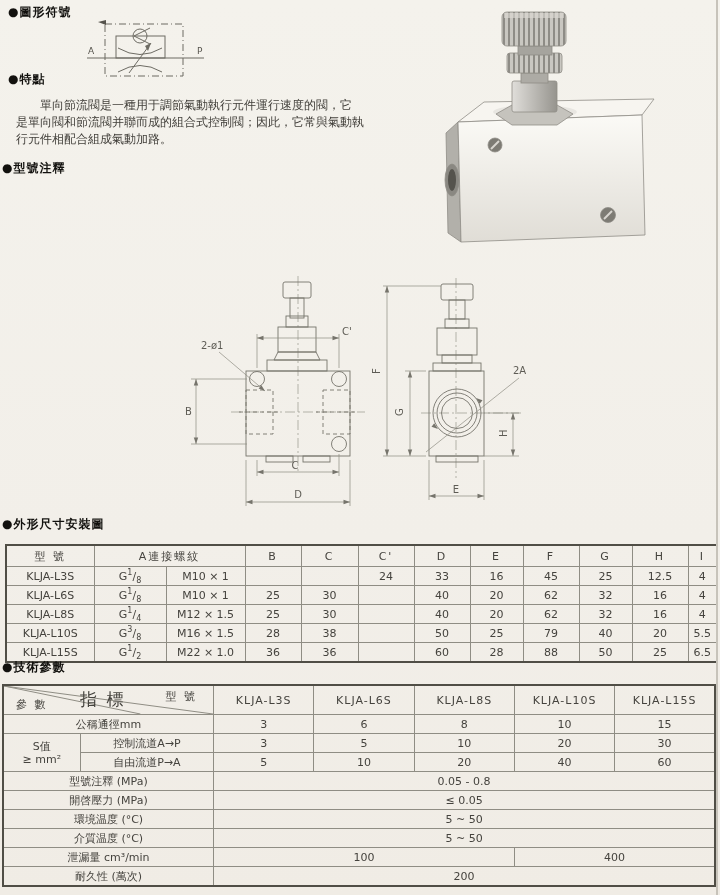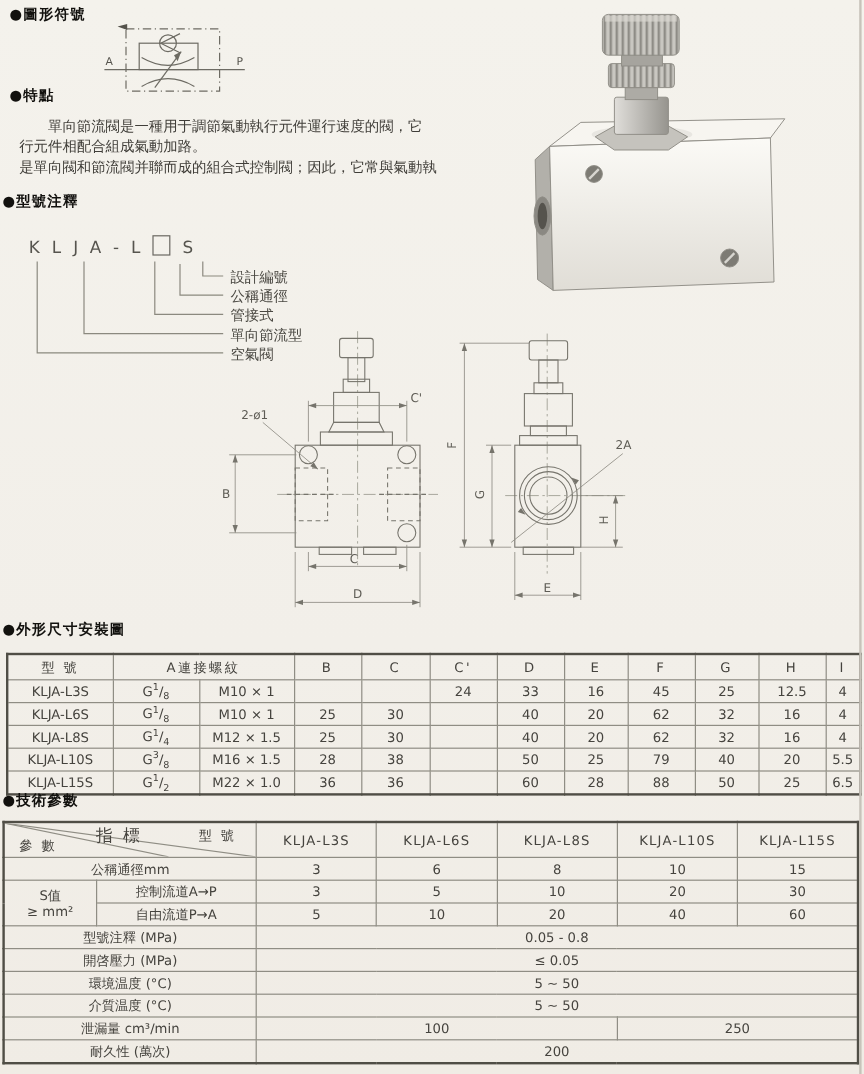--- a/index.html
+++ b/index.html
@@ -46,21 +46,21 @@
   .dims-table th{height:20px;letter-spacing:2px;}
   .dims-table sup,.dims-table sub{font-size:8px;}
   .params-table{position:absolute;left:2px;top:684px;width:714px;font-size:11px;color:#45433e;
     border:2px solid #504e46;}
   .params-table th,.params-table td{border:1px solid #8f8d84;height:18px;text-align:center;
     font-weight:400;padding:0;overflow:hidden;white-space:nowrap;}
   .params-table th{height:28px;letter-spacing:1px;}
   td.corner{position:relative;padding:0;}
   .corner-svg{position:absolute;left:0;top:0;width:100%;height:100%;}
   .corner-svg line{stroke:#8f8d84;stroke-width:1;}
-  .c-top{position:absolute;left:76px;top:2px;font-size:14px;letter-spacing:2px;}
+  .c-top{position:absolute;left:76px;top:2px;font-size:17px;letter-spacing:2px;}
   .c-right{position:absolute;right:16px;top:3px;font-size:11px;letter-spacing:2px;}
   .c-left{position:absolute;left:12px;bottom:2px;font-size:11px;letter-spacing:2px;}
   .s-cell div{line-height:13px;}
 </style>
 </head>
 <body>
 
 <div class="page">
 
   <div class="sec-title" style="left:8px;top:4px">●圖形符號</div>
@@ -76,40 +76,25 @@
     <path class="s" d="M33,52 Q55,39 77,52"></path>
     <line class="s" x1="44" y1="53" x2="66" y2="23"></line>
     <polygon points="66,23 60,26 63,31" fill="#6d6b63"></polygon>
     <text x="3" y="34">A</text>
     <text x="112" y="34">P</text>
   </svg>
 
   <div class="sec-title" style="left:8px;top:71px">●特點</div>
   <div class="features">
     <div class="ln1">單向節流閥是一種用于調節氣動執行元件運行速度的閥，它</div>
+    <div>是單向閥和節流閥并聯而成的組合式控制閥；因此，它常與氣動執</div>
     <div>行元件相配合組成氣動加路。</div>
-    <div>是單向閥和節流閥并聯而成的組合式控制閥；因此，它常與氣動執</div>
   </div>
 
   <div class="sec-title" style="left:2px;top:160px">●型號注釋</div>
-  <div class="model-diagram">
-    <svg class="model-lines" viewBox="0 0 370 124">
-      <path d="M13,24 V100 H168"></path>
-      <path d="M52,24 V84 H168"></path>
-      <path d="M111,24 V68 H168"></path>
-      <path d="M132,26 V52 H168"></path>
-      <path d="M151,24 V36 H168"></path>
-    </svg>
-    <div class="model-letters"><span>KLJA-L</span><span class="bore-box"></span><span class="code-suffix">S</span></div>
-    <div class="model-label" style="top:29px">設計編號</div>
-    <div class="model-label" style="top:45px">公稱通徑</div>
-    <div class="model-label" style="top:61px">管接式</div>
-    <div class="model-label" style="top:77px">單向節流型</div>
-    <div class="model-label" style="top:93px">空氣閥</div>
-  </div>
 
   <svg class="photo-svg" width="262" height="248" viewBox="0 0 262 248">
     <defs>
       <pattern id="knurl" width="5" height="6" patternUnits="userSpaceOnUse">
         <rect width="5" height="6" fill="#c9c7c1"></rect>
         <rect width="2" height="6" fill="#8e8c86"></rect>
       </pattern>
       <linearGradient id="gb" x1="0" y1="0" x2="0" y2="1">
         <stop offset="0" stop-color="#fbfaf6"></stop>
           <stop offset="1" stop-color="#e0ddd6"></stop>
@@ -424,21 +409,21 @@
           <td colspan="2">環境温度 (°C)</td>
           <td colspan="5">5 ~ 50</td>
         </tr>
         <tr>
           <td colspan="2">介質温度 (°C)</td>
           <td colspan="5">5 ~ 50</td>
         </tr>
         <tr>
           <td colspan="2">泄漏量 cm³/min</td>
           <td colspan="3">100</td>
-          <td colspan="2">250</td>
+          <td colspan="2">400</td>
         </tr>
         <tr>
           <td colspan="2">耐久性 (萬次)</td>
           <td colspan="5">200</td>
         </tr>
       </tbody>
   </table>
 
   <div class="scan-edge"></div>
 </div>

